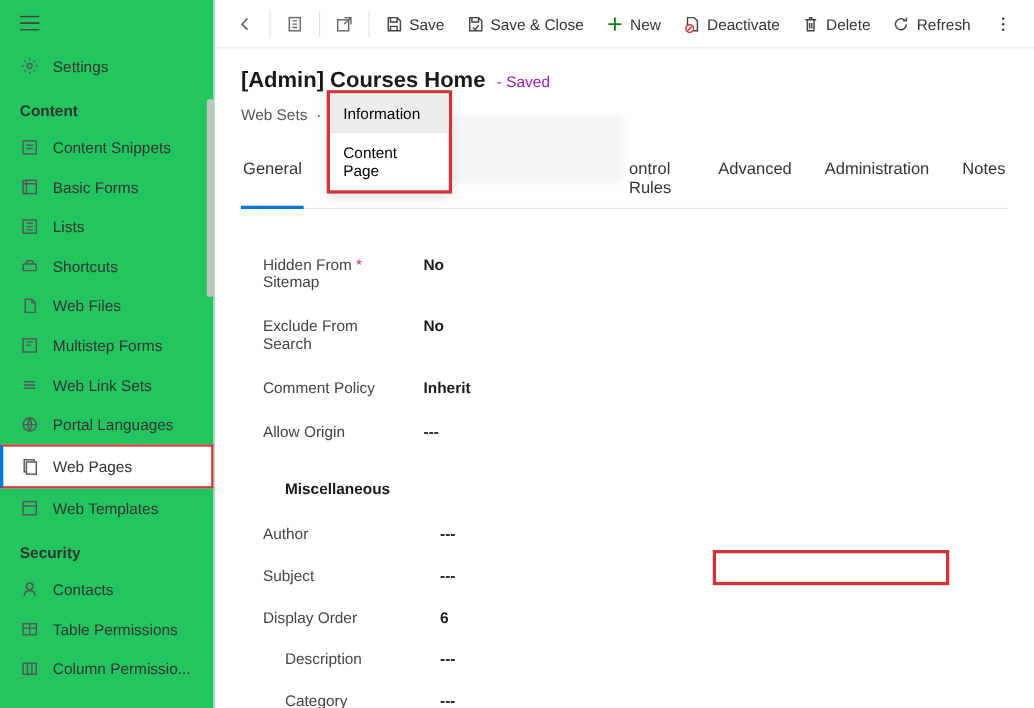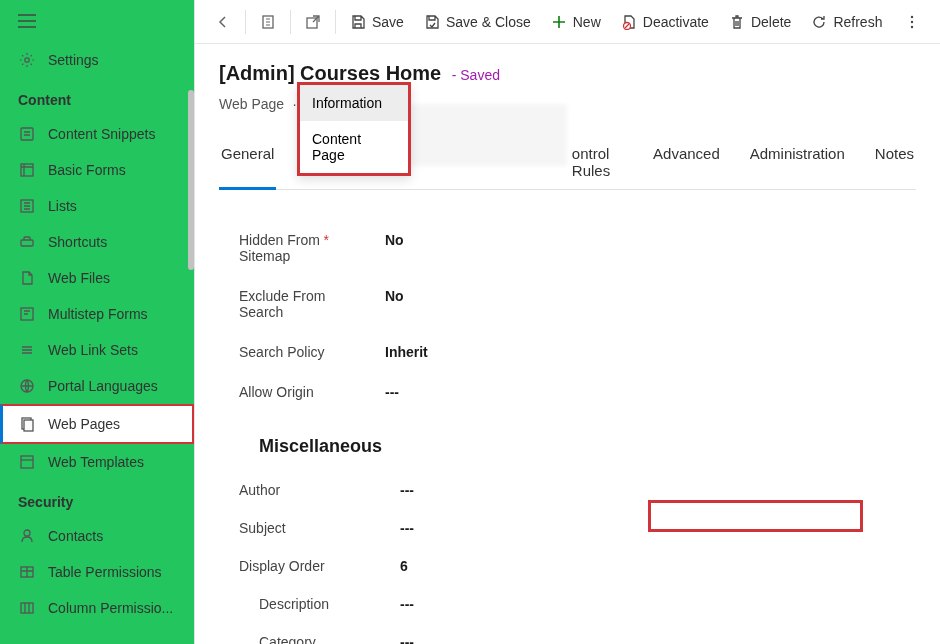--- a/index.html
+++ b/index.html
@@ -35,21 +35,21 @@
 .tab.active { font-weight: 400; border-bottom: 3px solid #0078d4; margin-bottom: -1px; }
 
 
 .dropdown { position: absolute; left: 297px; top: 82px; width: 114px; background: #fff; border: 1px solid #ddd; box-shadow: 0 4px 10px rgba(0,0,0,0.12); z-index: 20; }
 .dropdown-shadow { position: absolute; left: 407px; top: 104px; width: 160px; height: 62px; background: rgba(0,0,0,0.04); z-index: 10; filter: blur(2px);}
 .dropdown-item { padding: 10px 12px; font-size: 14px; cursor: pointer; }
 .dropdown-item.hover { background: #ededed; }
 
 
 .form-body { margin-top: 30px; }
-.sect-title { font-size: 18px; font-weight: 600; color: #1a1a1a; margin: 24px 0 14px; padding-left: 40px; }
+.sect-title { font-size: 14px; font-weight: 600; color: #1a1a1a; margin: 24px 0 14px; padding-left: 40px; }
 .field-row { display: flex; align-items: flex-start; padding: 12px 0; }
 .field-label { width: 150px; font-size: 14px; color: #444; padding-left: 20px; position: relative; }
 .req { color: #d13438; position: absolute; right: 40px; top: 0; }
 .field-val { font-size: 14px; color: #1a1a1a; font-weight: 600; padding-left: 16px; }
 .two-col { display: flex; flex-direction: column; }
 .col { flex: 1; }
 .col .field-row { padding: 11px 0; }
 .col .field-label { width: 165px; }
 .col .field-val { font-weight: 600; font-size: 14px; }
 
@@ -291,21 +291,21 @@
       </span>
   </div>
 </div>
 
 <div class="main">
   <div>
     <span class="page-title">[Admin] Courses Home</span>
     <span class="page-saved">- Saved</span>
   </div>
   <div class="breadcrumb">
-    <span>Web Page</span>
+    <span>Web Sets</span>
     <span>·</span>
     <span class="form-selector red-box-selector">
       <span>Information</span>
       <svg width="10" height="10" viewBox="0 0 10 10">
           <path d="M2 3l3 3 3-3" fill="none" stroke="#666" stroke-width="1.3"></path>
         </svg>
     </span>
   </div>
 
   <div class="tabs">
@@ -320,21 +320,21 @@
   <div class="form-body">
     <div class="field-row">
       <div class="field-label"><span>Hidden From Sitemap</span><span class="req">*</span></div>
       <div class="field-val">No</div>
     </div>
     <div class="field-row">
       <div class="field-label">Exclude From Search</div>
       <div class="field-val">No</div>
     </div>
     <div class="field-row">
-      <div class="field-label">Search Policy</div>
+      <div class="field-label">Comment Policy</div>
       <div class="field-val">Inherit</div>
     </div>
     <div class="field-row">
       <div class="field-label">Allow Origin</div>
       <div class="field-val">---</div>
     </div>
 
     <div class="sect-title">Miscellaneous</div>
 
     <div class="two-col">

